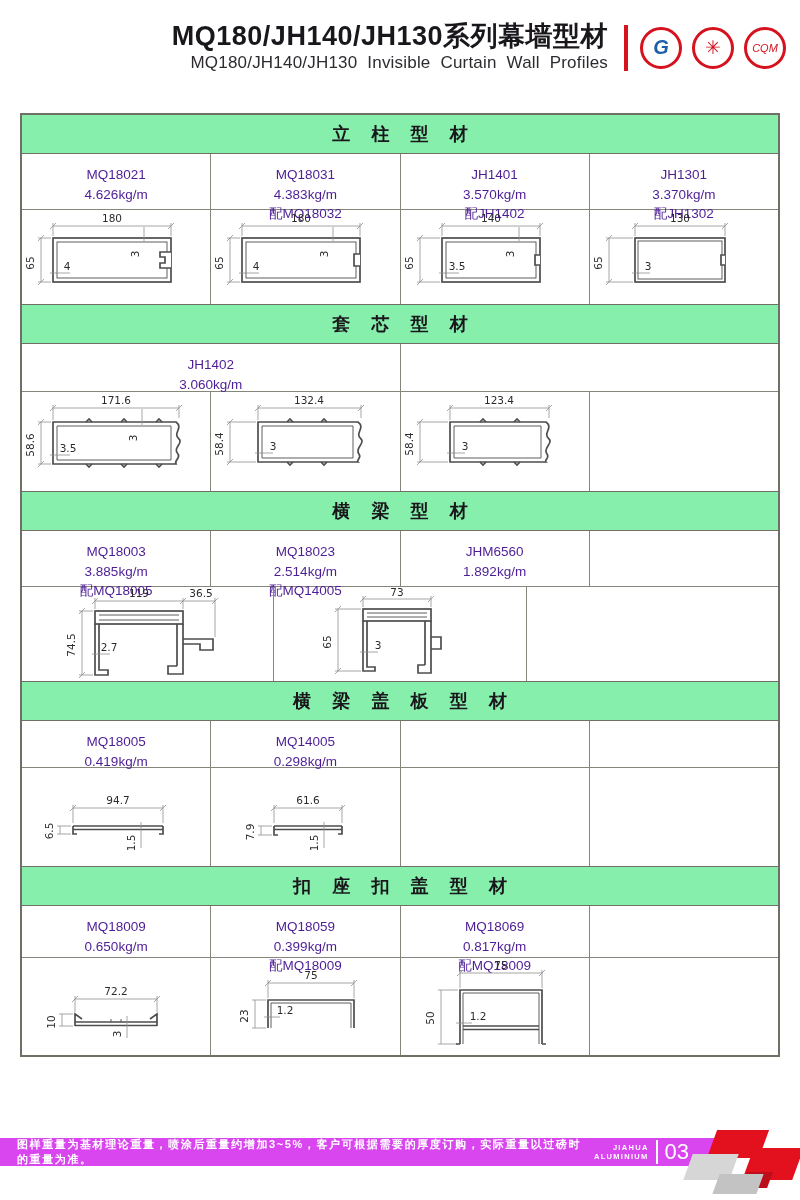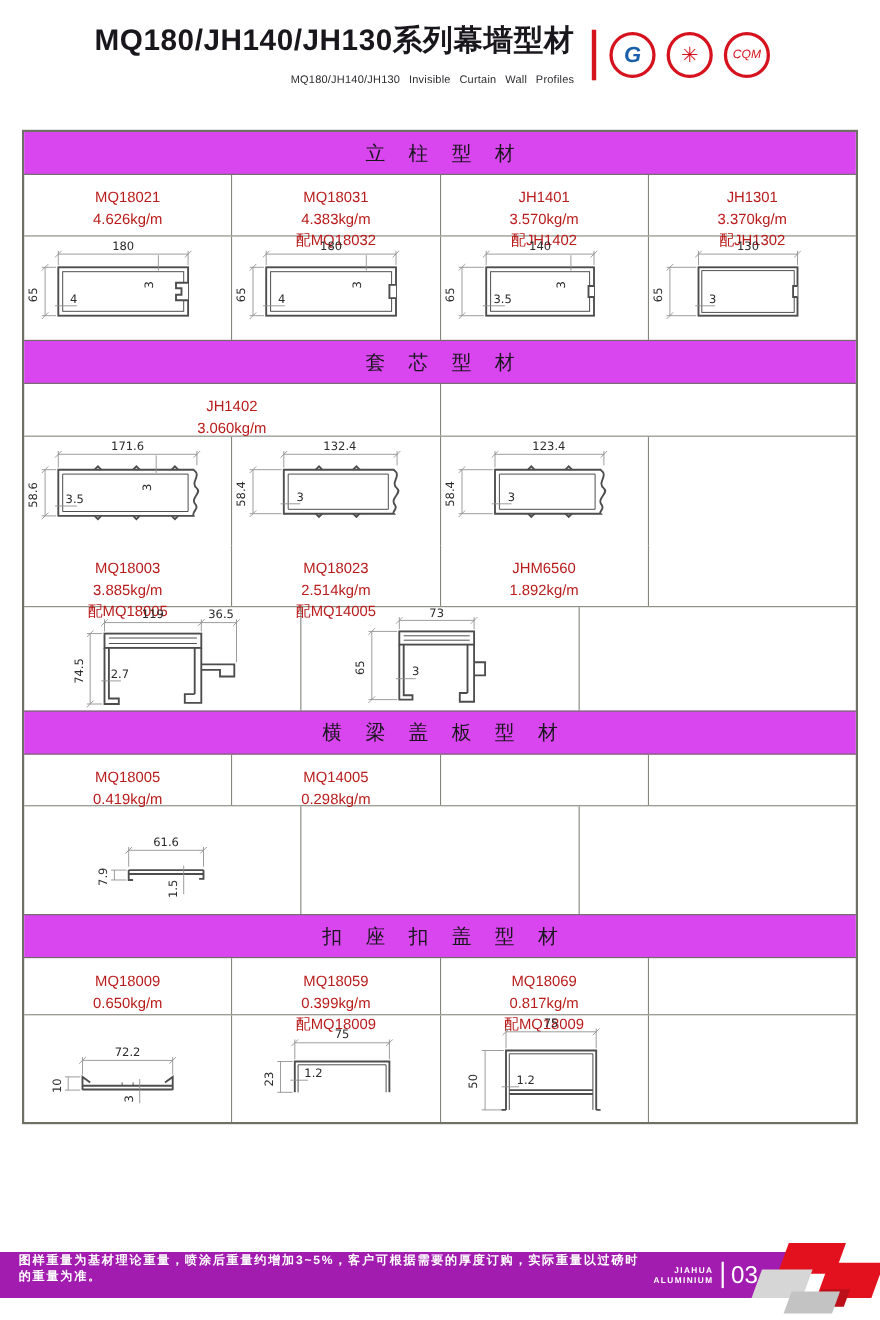--- a/index.html
+++ b/index.html
@@ -1,64 +1,64 @@
 <!DOCTYPE html>
 <html><head>
 <meta charset="utf-8">
 <style>
   html,body{margin:0;padding:0;background:#fff}
   .page{width:800px;height:1200px;position:relative;background:#fff;overflow:hidden;
         font-family:"Liberation Sans","DejaVu Sans",sans-serif;}
 
   
-  .header{display:flex;align-items:center;justify-content:center;padding:22px 10px 0 0}
+  .header{display:flex;align-items:center;justify-content:flex-end;padding:22px 10px 0 0}
   .titles{text-align:right;margin-right:12px}
   .title-cn{font-size:27px;font-weight:bold;color:#19171c;letter-spacing:.5px;line-height:1.08}
-  .title-en{font-size:10px;color:#2d2b30;margin-top:16px;letter-spacing:.2px;word-spacing:5px}
+  .title-en{font-size:17px;color:#2d2b30;margin-top:2px;letter-spacing:.2px;word-spacing:5px}
   .red-divider{width:4px;height:46px;background:#D5121E;margin:0 12px 0 4px}
   .logos{display:flex;gap:10px;align-items:center;padding-right:4px}
   .logo{width:42px;height:42px;border:3px solid #D5121E;border-radius:50%;
         display:flex;align-items:center;justify-content:center;box-sizing:border-box;background:#fff}
   .logo-g{color:#1B5FAA;font-size:20px;font-weight:bold;font-style:italic}
   .logo-star{color:#D5121E;font-size:19px}
   .logo-cqm{color:#D5121E;font-weight:normal;font-style:italic;font-size:11px}
 
   
   .table{margin:40px 20px 0;border:2px solid #6f6f66}
-  .band{height:38px;background:#d946ef;border-bottom:1px solid #6f6f66;
+  .band{height:38px;background:#86efac;border-bottom:1px solid #6f6f66;
         display:flex;align-items:center;justify-content:center;
-        font-size:18px;font-weight:normal;color:#19171c;letter-spacing:.45em;text-indent:.45em}
+        font-size:18px;font-weight:bold;color:#19171c;letter-spacing:.45em;text-indent:.45em}
   .section + .section .band{border-top:1px solid #6f6f66}
   .cells{display:flex}
   .cell{flex:1;border-right:1px solid #85857c;box-sizing:border-box;min-width:0}
   .cell:last-child{border-right:none}
   .label-row{border-bottom:1px solid #85857c}
-  .label-row .cell{text-align:center;padding-top:11px;font-size:13.5px;color:#b91c1c;line-height:1.45}
+  .label-row .cell{text-align:center;padding-top:11px;font-size:13.5px;color:#4c1d95;line-height:1.45}
   .draw-row .cell{display:flex;justify-content:center}
   .s1 .label-row .cell{height:55px} .s1 .draw-row .cell{height:94px}
   .s2 .label-row .cell{height:47px} .s2 .draw-row .cell{height:99px}
   .s3 .label-row .cell{height:55px} .s3 .draw-row .cell{height:94px}
   .s4 .label-row .cell{height:46px} .s4 .draw-row .cell{height:98px}
   .s5 .label-row .cell{height:51px} .s5 .draw-row .cell{height:97px}
 
   
   .pO{fill:none;stroke:#4d4d4d;stroke-width:1.7}
   .pI{fill:none;stroke:#4d4d4d;stroke-width:.9}
   .notch{fill:#fff}
   .dim{fill:none;stroke:#909090;stroke-width:.8}
   .dtxt{font-family:"DejaVu Sans",sans-serif;font-size:10.5px;fill:#2b2b2b;text-anchor:middle}
   .tab{fill:#ababab;stroke:#666;stroke-width:.8}
 
   .note{margin:9px 0 0 22px;font-size:12.5px;color:#2b2b2b}
 
   
   .footer{position:absolute;left:0;top:1138px;width:800px;height:62px}
-  .bar{position:absolute;left:0;top:0;width:736px;height:42px;background:#a21caf;
+  .bar{position:absolute;left:0;top:0;width:736px;height:28px;background:#d946ef;
        clip-path:polygon(0 0,736px 0,714px 42px,0 42px);
-       display:flex;color:#fff}
+       display:flex;align-items:center;color:#fff}
   .disclaimer{font-size:11px;font-weight:bold;letter-spacing:1.6px;padding-left:17px;width:575px}
   .brand{display:flex;align-items:center;gap:7px;margin-left:2px}
   .brand-names{text-align:right;font-size:7.5px;font-weight:bold;letter-spacing:1.3px;line-height:1.25}
   .brand-bar{width:2px;height:24px;background:#fff}
   .page-num{font-size:22px;font-weight:normal}
   .deco{position:absolute;transform:skewX(-20deg)}
   .d1{left:712px;top:-8px;width:52px;height:28px;background:#E3101E}
   .d2{left:748px;top:10px;width:50px;height:32px;background:#E3101E}
   .d3{left:688px;top:16px;width:46px;height:26px;background:#d6d6d6}
   .d4{left:716px;top:36px;width:44px;height:20px;background:#c3c3c3}
@@ -224,20 +224,21 @@
             <path class="pO" d="M78,30 l3,-3 3,3 M112,30 l3,-3 3,3 M78,70 l3,3 3,-3 M112,70 l3,3 3,-3"></path>
             <text class="dtxt" x="63" y="58">3</text>
             <path class="dim" d="M45,61 h18"></path>
           </svg>
         </div>
         <div class="cell"></div>
       </div>
     </div>
 
     <div class="section s3">
+      <div class="band">横 梁 型 材</div>
       <div class="cells label-row">
         <div class="cell">
           <div>MQ18003</div>
           <div>3.885kg/m</div>
           <div>配MQ18005</div>
         </div>
         <div class="cell">
           <div>MQ18023</div>
           <div>2.514kg/m</div>
           <div>配MQ14005</div>
@@ -294,20 +295,32 @@
         <div class="cell">
           <div>MQ14005</div>
           <div>0.298kg/m</div>
         </div>
         <div class="cell"></div>
         <div class="cell"></div>
       </div>
       <div class="cells draw-row">
         <div class="cell">
           <svg width="186" height="96" viewBox="0 0 186 96">
+            <path class="dim" d="M50,55 V37 M140,55 V37 M50,40 H140 M47,43 l6,-6 M137,43 l6,-6"></path>
+            <text class="dtxt" x="95" y="36">94.7</text>
+            <path class="dim" d="M48,58 H34 M48,66 H34 M37,58 V66"></path>
+            <text class="dtxt" x="30" y="63" transform="rotate(-90 30 63)">6.5</text>
+            <path class="pO" d="M50,58 H140 M50,61.5 H140"></path>
+            <path class="pO" d="M50,58 V66 h4 M140,58 V66 h-4"></path>
+            <path class="dim" d="M118,54 V80"></path>
+            <text class="dtxt" x="112" y="75" transform="rotate(-90 112 75)">1.5</text>
+          </svg>
+        </div>
+        <div class="cell">
+          <svg width="186" height="96" viewBox="0 0 186 96">
             <path class="dim" d="M62,55 V37 M130,55 V37 M62,40 H130 M59,43 l6,-6 M127,43 l6,-6"></path>
             <text class="dtxt" x="96" y="36">61.6</text>
             <path class="dim" d="M60,58 H46 M60,67 H46 M49,58 V67"></path>
             <text class="dtxt" x="42" y="64" transform="rotate(-90 42 64)">7.9</text>
             <path class="pO" d="M62,58 H130 M62,61.5 H130"></path>
             <path class="pO" d="M62,58 V67 h4 M130,58 V66 h-4"></path>
             <path class="dim" d="M112,54 V80"></path>
             <text class="dtxt" x="106" y="75" transform="rotate(-90 106 75)">1.5</text>
           </svg>
         </div>

